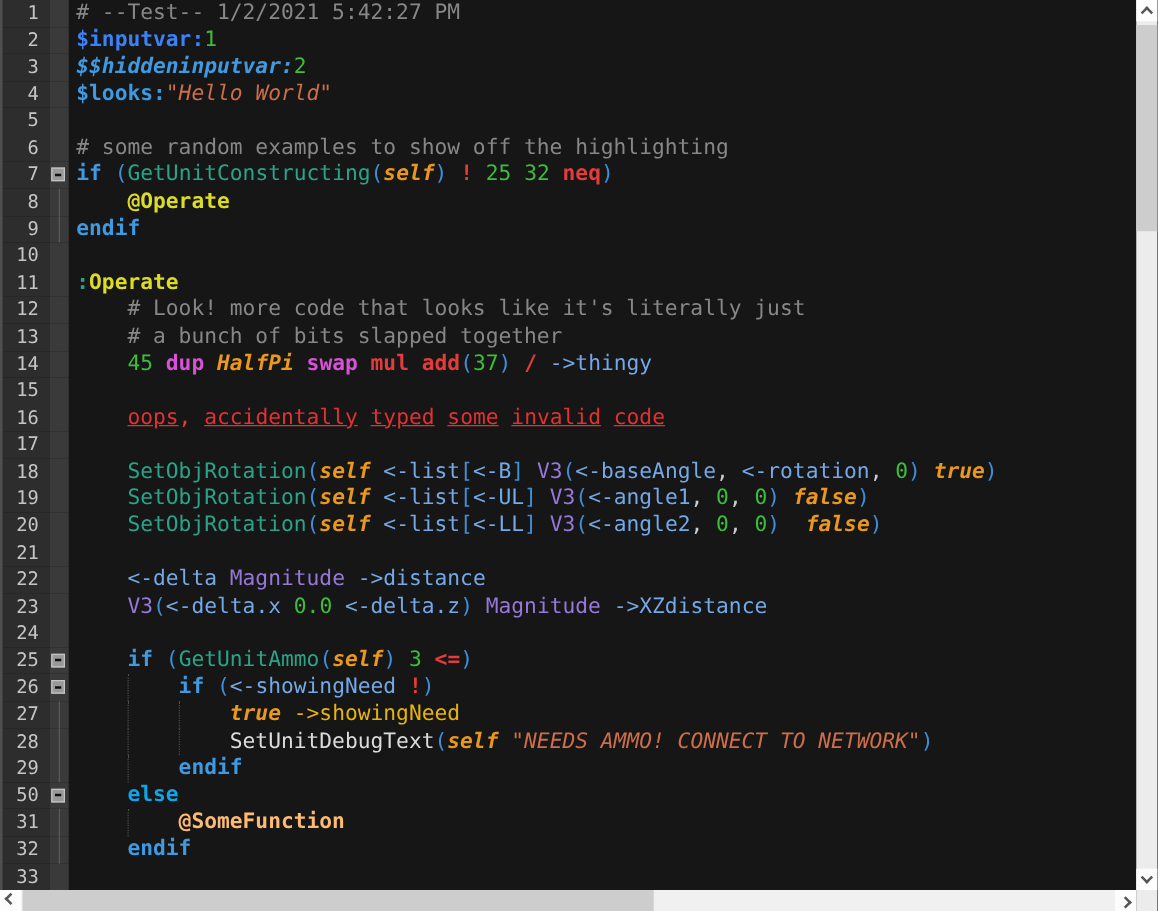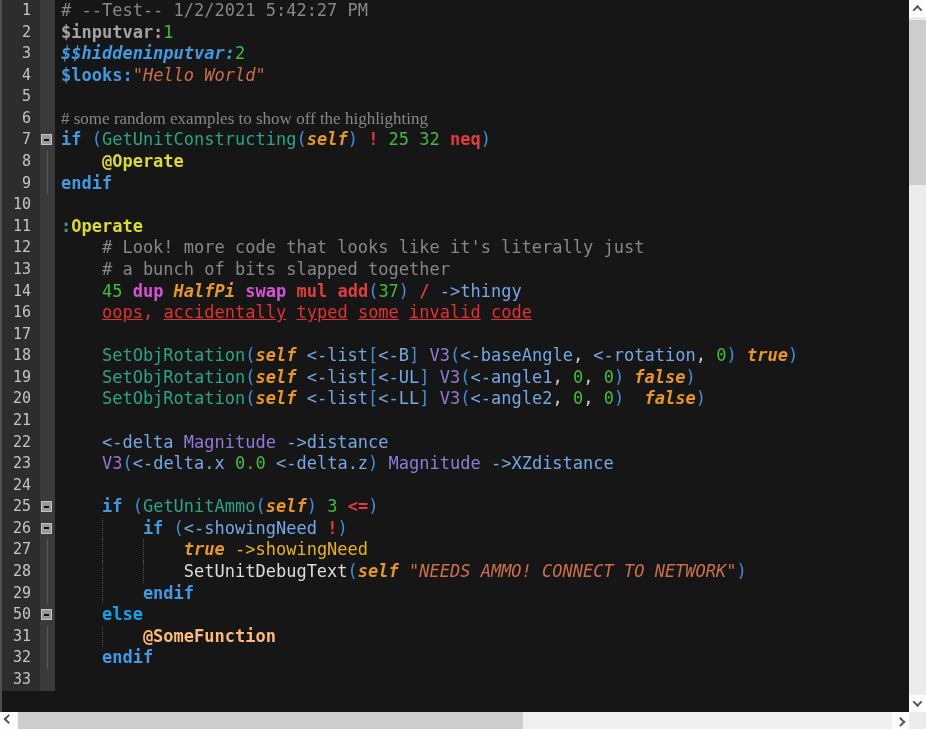--- a/index.html
+++ b/index.html
@@ -51,41 +51,41 @@
 
   <div class="editor" id="lines">
       <div class="row">
         <span class="num">1</span>
         <span class="fold"></span>
         <span class="code"><span style="color: rgb(135, 135, 135);"># --Test-- 1/2/2021 5:42:27 PM</span></span>
       </div>
       <div class="row">
         <span class="num">2</span>
         <span class="fold"></span>
-        <span class="code"><span class="b" style="color: #a3a3a3;">$inputvar:</span><span style="color: rgb(61, 189, 61);">1</span></span>
+        <span class="code"><span class="b" style="color: #3b82f6;">$inputvar:</span><span style="color: rgb(61, 189, 61);">1</span></span>
       </div>
       <div class="row">
         <span class="num">3</span>
         <span class="fold"></span>
         <span class="code"><span class="b i" style="color: rgb(63, 154, 225);">$$hiddeninputvar:</span><span style="color: rgb(61, 189, 61);">2</span></span>
       </div>
       <div class="row">
         <span class="num">4</span>
         <span class="fold"></span>
         <span class="code"><span class="b" style="color: rgb(63, 154, 225);">$looks:</span><span class="i" style="color: rgb(204, 110, 74);">"Hello World"</span></span>
       </div>
       <div class="row">
         <span class="num">5</span>
         <span class="fold"></span>
         <span class="code"></span>
       </div>
       <div class="row">
         <span class="num">6</span>
         <span class="fold"></span>
-        <span class="code"><span style="color: rgb(135, 135, 135); font-family: Liberation Serif, serif;"># some random examples to show off the highlighting</span></span>
+        <span class="code"><span style="color: rgb(135, 135, 135);"># some random examples to show off the highlighting</span></span>
       </div>
       <div class="row">
         <span class="num">7</span>
         <span class="fold">
           <span class="fbox"></span>
         </span>
         <span class="code"><span class="b" style="color: rgb(63, 154, 225);">if </span><span style="color: rgb(63, 143, 216);">(</span><span style="color: rgb(42, 164, 137);">GetUnitConstructing</span><span style="color: rgb(63, 143, 216);">(</span><span class="b i" style="color: rgb(232, 151, 31);">self</span><span style="color: rgb(63, 143, 216);">) </span><span class="b" style="color: rgb(226, 60, 60);">! </span><span style="color: rgb(61, 189, 61);">25 32 </span><span class="b" style="color: rgb(226, 60, 60);">neq</span><span style="color: rgb(63, 143, 216);">)</span></span>
       </div>
       <div class="row">
         <span class="num">8</span>
@@ -114,20 +114,25 @@
       </div>
       <div class="row">
         <span class="num">13</span>
         <span class="fold"></span>
         <span class="code"><span class="ind"></span><span style="color: rgb(135, 135, 135);"># a bunch of bits slapped together</span></span>
       </div>
       <div class="row">
         <span class="num">14</span>
         <span class="fold"></span>
         <span class="code"><span class="ind"></span><span style="color: rgb(61, 189, 61);">45 </span><span class="b" style="color: rgb(213, 83, 213);">dup </span><span class="b i" style="color: rgb(232, 151, 31);">HalfPi </span><span class="b" style="color: rgb(213, 83, 213);">swap </span><span class="b" style="color: rgb(226, 60, 60);">mul </span><span class="b" style="color: rgb(226, 60, 60);">add</span><span style="color: rgb(63, 143, 216);">(</span><span style="color: rgb(61, 189, 61);">37</span><span style="color: rgb(63, 143, 216);">)</span><span class="b" style="color: rgb(226, 60, 60);"> / </span><span style="color: rgb(116, 168, 230);">-&gt;thingy</span></span>
+      </div>
+      <div class="row">
+        <span class="num">15</span>
+        <span class="fold"></span>
+        <span class="code"></span>
       </div>
       <div class="row">
         <span class="num">16</span>
         <span class="fold"></span>
         <span class="code"><span class="ind"></span><span class="u" style="color: rgb(226, 49, 49);">oops</span><span style="color: rgb(226, 60, 60);">, </span><span class="u" style="color: rgb(226, 49, 49);">accidentally</span><span style="color: rgb(220, 220, 220);"> </span><span class="u" style="color: rgb(226, 49, 49);">typed</span><span style="color: rgb(220, 220, 220);"> </span><span class="u" style="color: rgb(226, 49, 49);">some</span><span style="color: rgb(220, 220, 220);"> </span><span class="u" style="color: rgb(226, 49, 49);">invalid</span><span style="color: rgb(220, 220, 220);"> </span><span class="u" style="color: rgb(226, 49, 49);">code</span></span>
       </div>
       <div class="row">
         <span class="num">17</span>
         <span class="fold"></span>
         <span class="code"></span>

